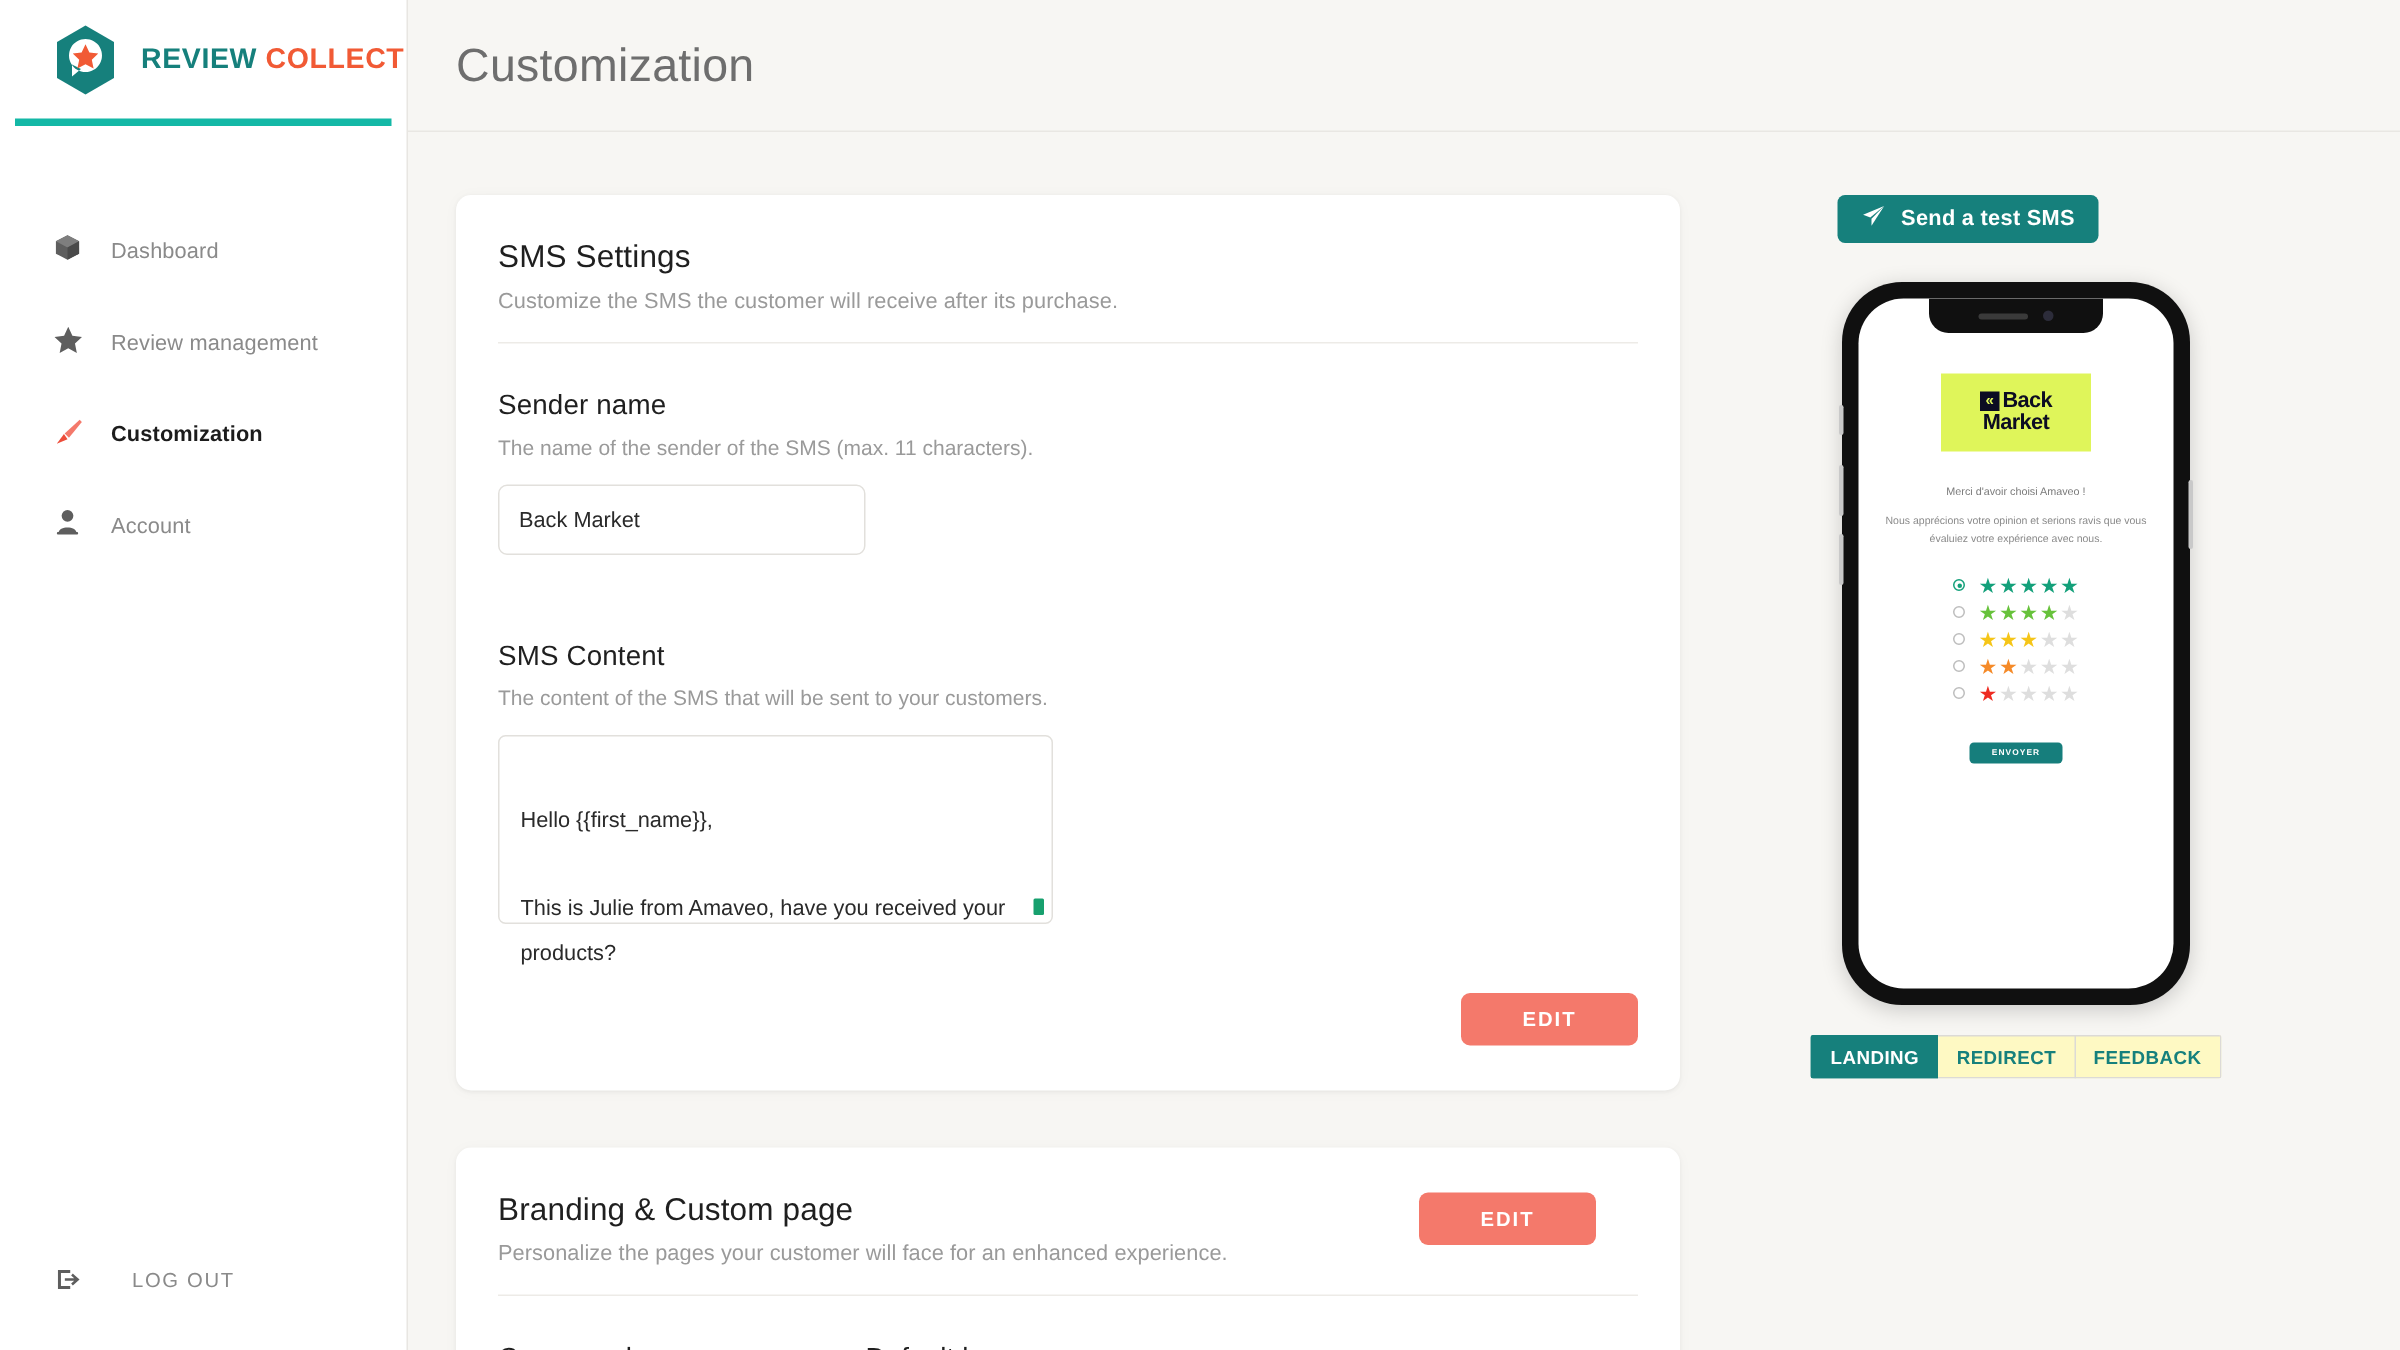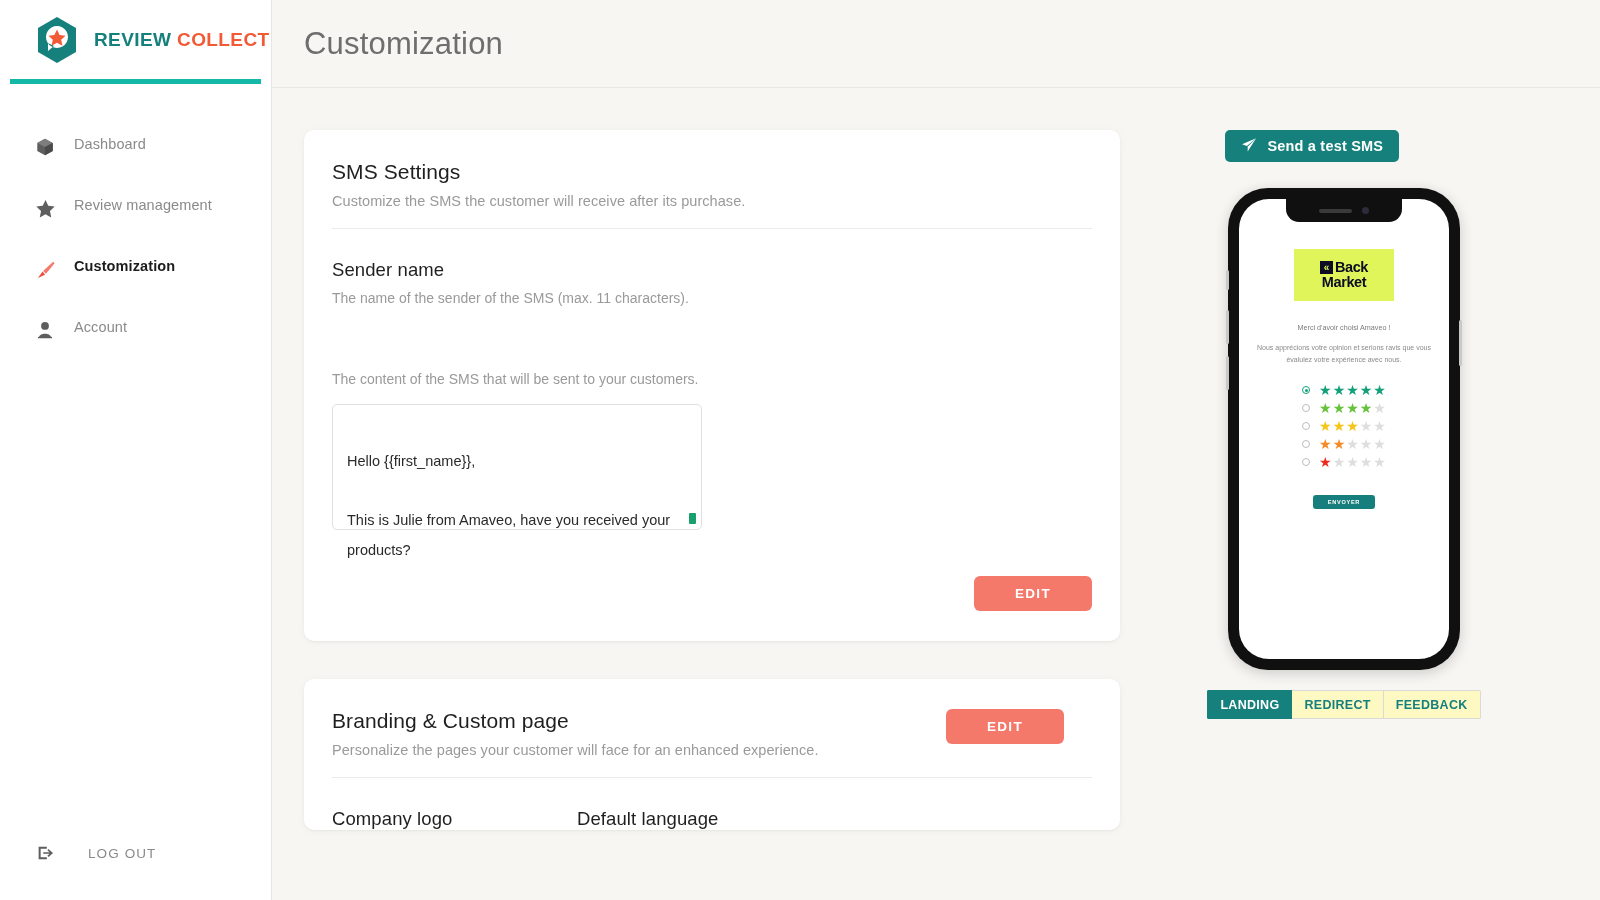--- a/index.html
+++ b/index.html
@@ -32,21 +32,21 @@
   .brand-logo { width: 46px; height: 50px; flex: 0 0 46px; }
   .brand-text {
     font-size: 19px; font-weight: bold; letter-spacing: .4px;
     white-space: nowrap;
   }
   .brand-text .w1 { color: #16807C; }
   .brand-text .w2 { color: #F15A35; }
 
   .nav { margin-top: 52px; display: flex; flex-direction: column; }
   .nav-item {
-    display: flex; align-items: flex-start;
+    display: flex; align-items: flex-end;
     gap: 18px;
     height: 40px;
     padding-left: 34px;
     margin-bottom: 21px;
     cursor: pointer;
     text-decoration: none;
   }
   .nav-ico {
     width: 22px; height: 22px;
     display: flex; align-items: center; justify-content: center;
@@ -338,23 +338,25 @@
         <section class="card">
           <div class="card-head">
             <h2 class="card-title">SMS Settings</h2>
             <p class="card-sub">Customize the SMS the customer will receive after its purchase.</p>
             <div class="card-divider"></div>
           </div>
 
           <div class="field">
             <div class="field-label">Sender name</div>
             <div class="field-help">The name of the sender of the SMS (max. 11 characters).</div>
+            <div class="text-input">Back Market</div>
           </div>
 
           <div class="field" style="padding-top:56px;">
+            <div class="field-label">SMS Content</div>
             <div class="field-help">The content of the SMS that will be sent to your customers.</div>
             <div class="textarea">
               <span>Hello {{first_name}},
 
 This is Julie from Amaveo, have you received your products?</span>
               <span class="resize-dot"></span>
             </div>
           </div>
 
           <div class="edit-row">

